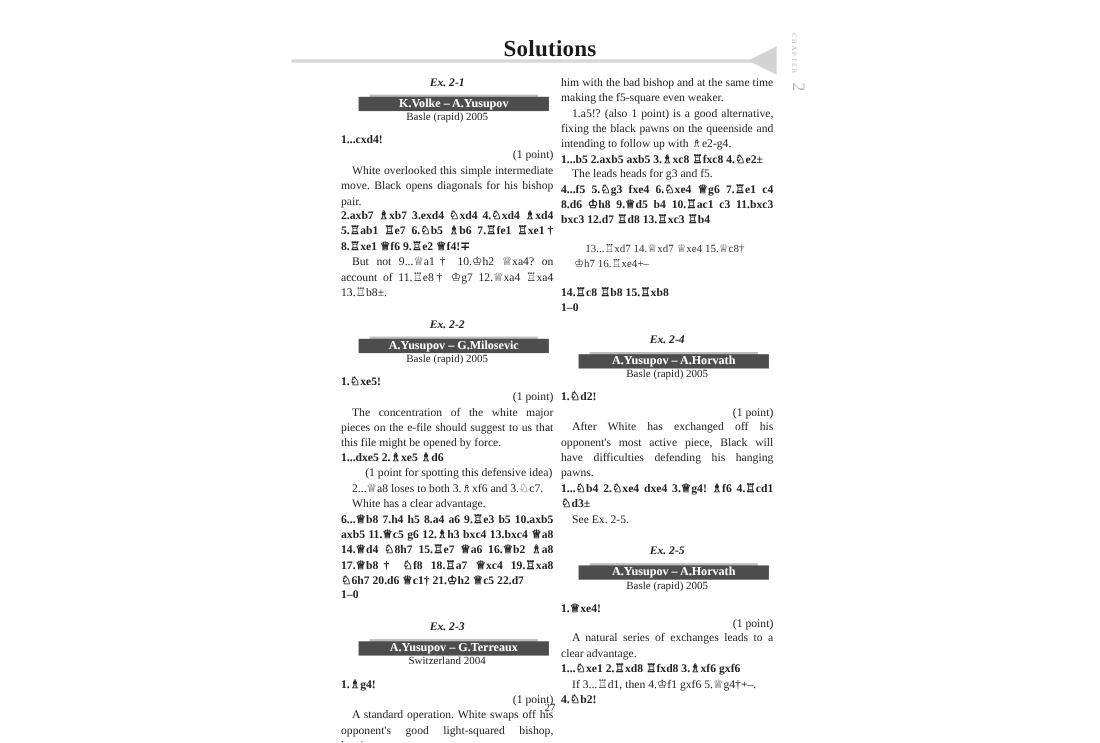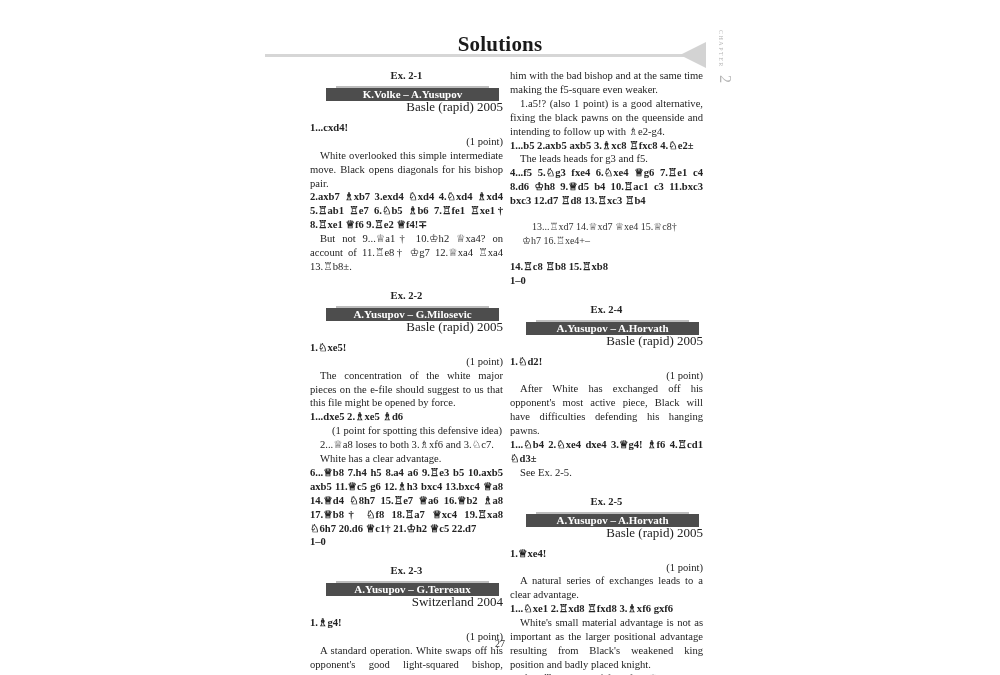--- a/index.html
+++ b/index.html
@@ -16,26 +16,26 @@
     .chapter { position:absolute; left:718px; top:30px; width:14px; text-align:center;
                color:#b5b5b5; font-family:"Liberation Serif", serif; }
     .chapter .word { font-size:6px; writing-mode:vertical-rl; letter-spacing:1.5px; text-transform:uppercase; }
     .chapter .num { font-size:16px; display:block; transform:rotate(90deg); margin-top:2px; }
 
     .col { position:absolute; top:69px; width:193px; font-family:"Liberation Serif", serif;
            font-size:10.6px; line-height:13.9px; }
     .col-left { left:310px; }
     .col-right { left:510px; }
 
-    .ex { text-align:center; font-weight:bold; margin:0; }
+    .ex { text-align:center; font-weight:bold; margin:0;font-style:italic; }
     .players { position:relative; margin:5px 4px 0 16px; height:13px; }
     .players .bg { position:absolute; left:10px; right:10px; top:-2px; height:3px; background:#bdbdbd; }
     .players .bar { position:absolute; left:0; right:0; top:0; height:13px; background:#4d4d4d;
                     color:#fff; font-weight:bold; text-align:center; font-size:11px; line-height:13px; }
-    .event { text-align:right; font-size:13px; line-height:12px; margin:0 0 8px 0; }
+    .event { text-align:center; font-size:10px; line-height:12px; margin:0 0 8px 0; }
     .mv { font-weight:bold; margin:0; text-align:justify; }
     .pts { text-align:right; margin:0; }
     .p { margin:0; text-align:justify; text-indent:10px; }
     .var { margin:12px; text-indent:10px; color:#333; font-size:10px;font-family:Liberation Serif, serif; }
     .ind2 { margin:0; padding-left:22px; }
     .gap { height:15px; }
     .pagenum { position:absolute; left:0; width:1000px; top:638px; text-align:center;
                font-family:"Liberation Serif", serif; font-size:10px; color:#333; }
   </style>
 </head>
@@ -124,20 +124,19 @@
     <p class="ex">Ex. 2-5</p>
     <div class="players">
       <div class="bg"></div>
       <div class="bar">A.Yusupov – A.Horvath</div>
     </div>
     <p class="event">Basle (rapid) 2005</p>
     <p class="mv">1.♕xe4!</p>
     <p class="pts">(1 point)</p>
     <p class="p">A natural series of exchanges leads to a clear advantage.</p>
     <p class="mv">1...♘xe1 2.♖xd8 ♖fxd8 3.♗xf6 gxf6</p>
-    <p class="p">White's small material advantage is not as important as the larger positional advantage resulting from Black's weakened king position and badly placed knight.</p>
     <p class="p">If 3...♖d1, then 4.♔f1 gxf6 5.♕g4†+–.</p>
     <p class="mv">4.♘b2!</p>
 
   </div>
 
   <div class="pagenum">27</div>
 </div>
 
 </body></html>

